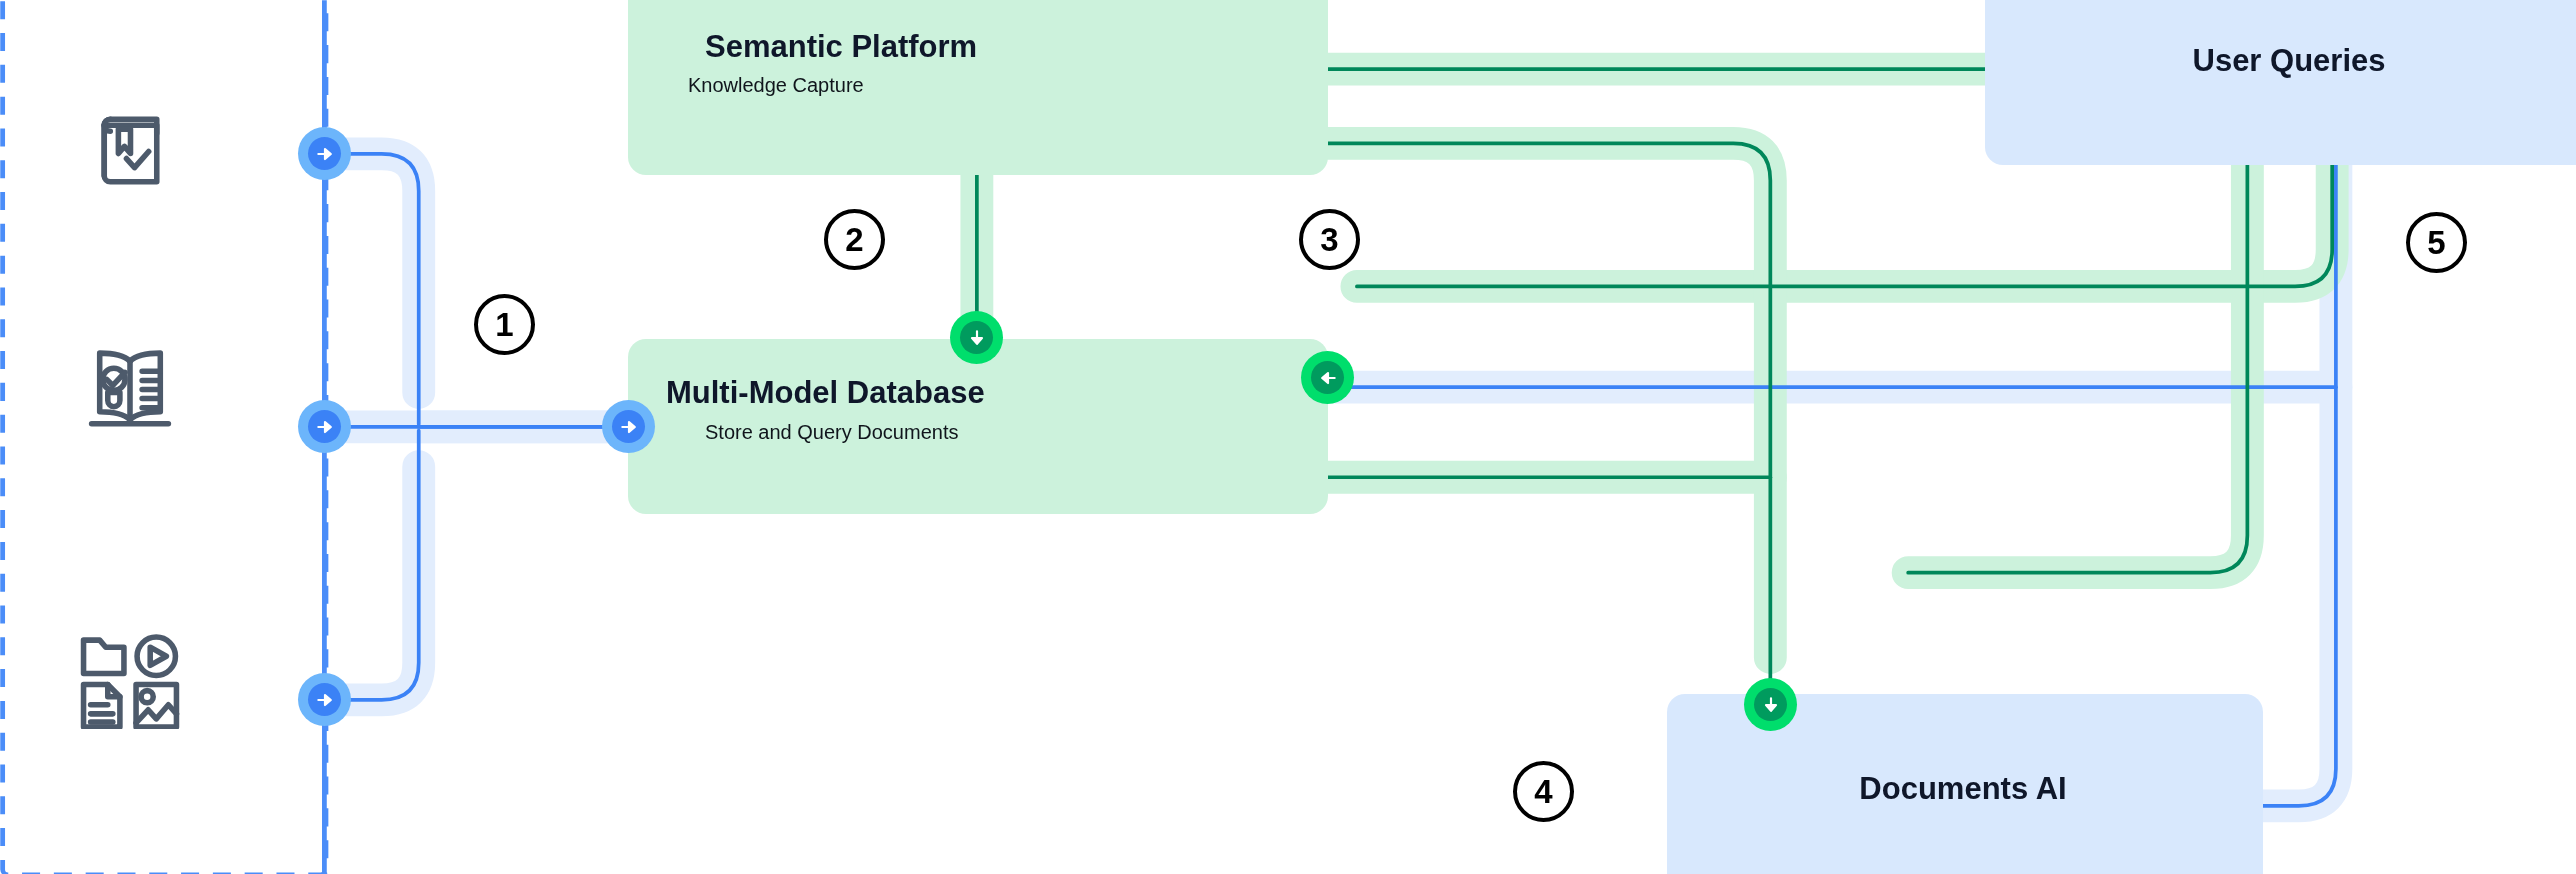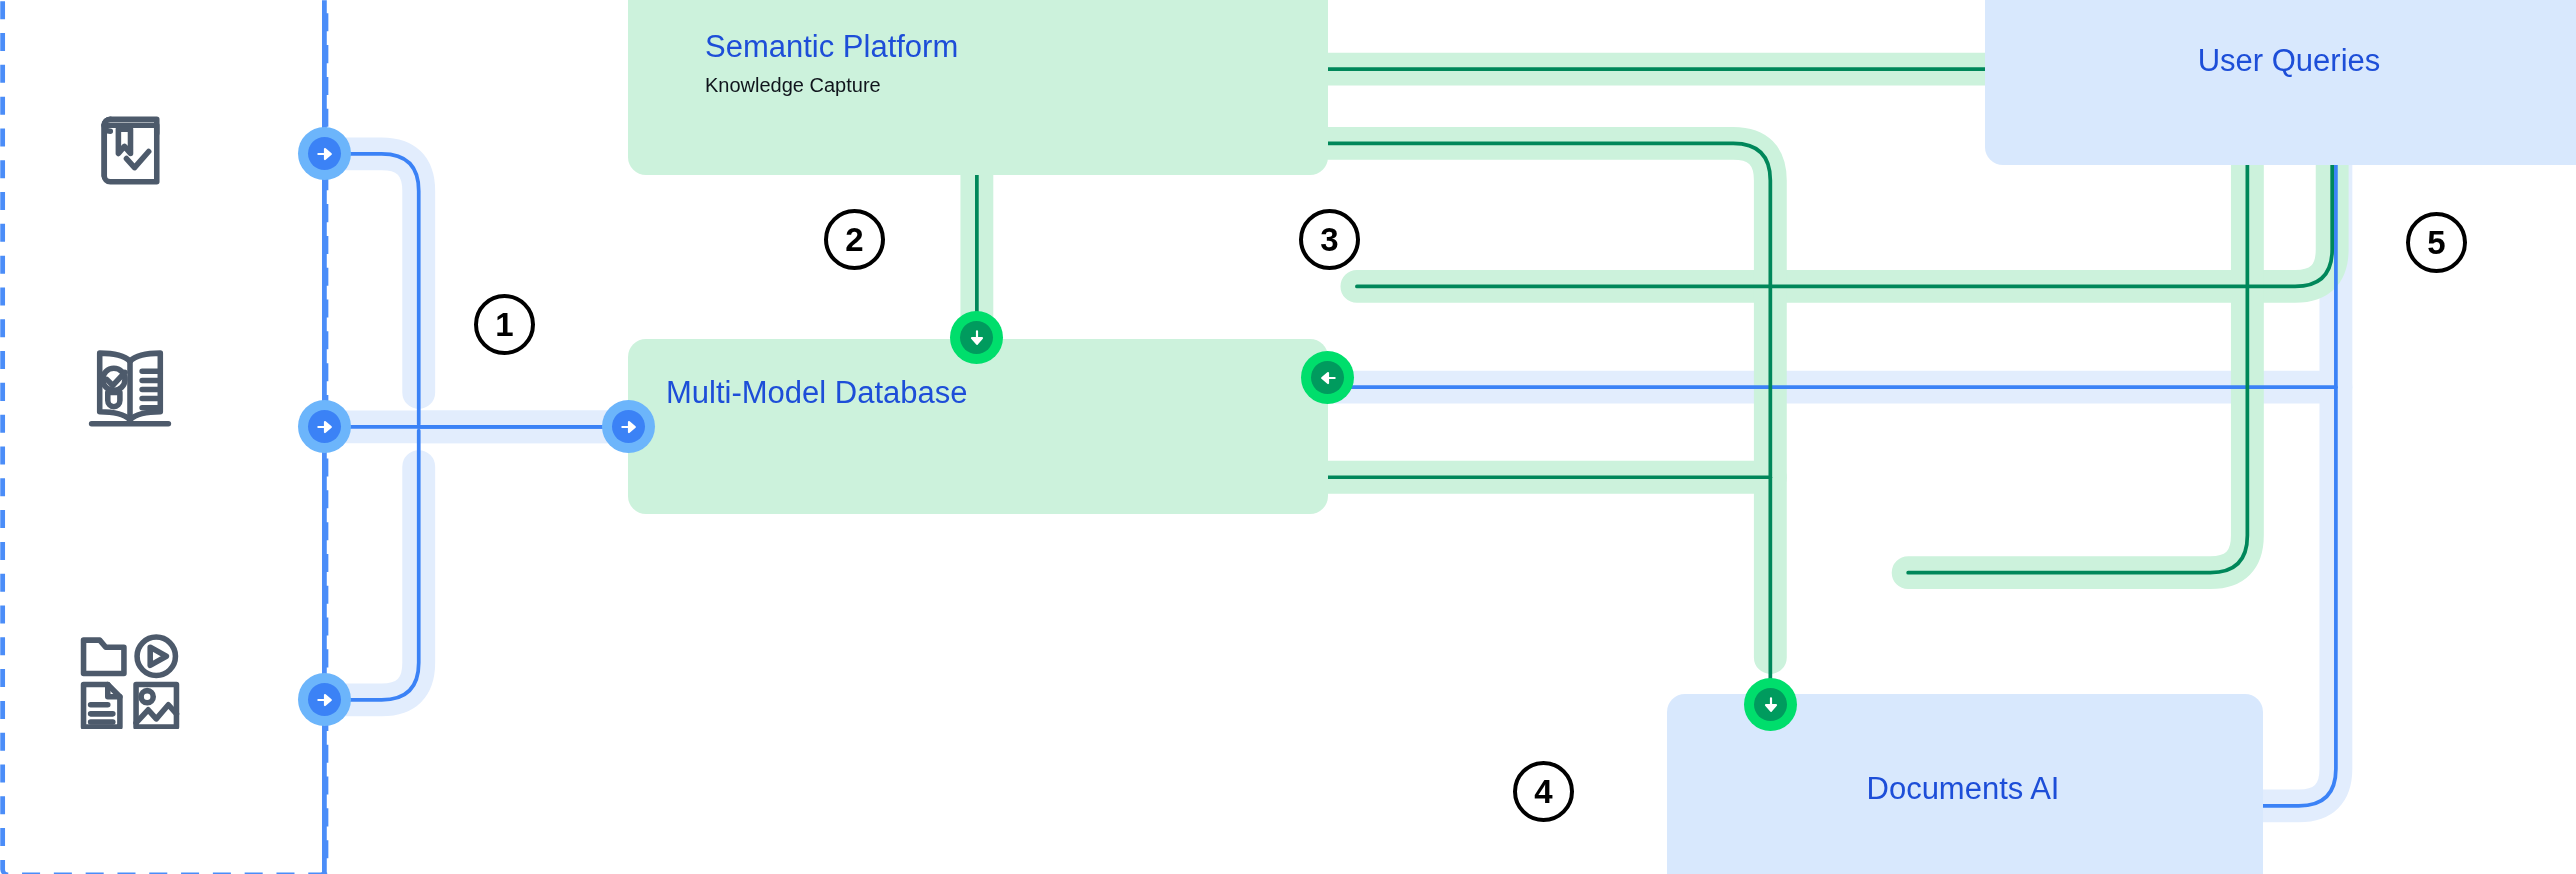--- a/index.html
+++ b/index.html
@@ -2,21 +2,21 @@
 <html style="font-size:8.5px"><head>
 <meta charset="utf-8">
 <style>
   html,body{margin:0;padding:0;background:#ffffff;}
   body{font-family:"Liberation Sans",sans-serif;}
   #stage{position:relative;width:2576px;height:875px;background:#ffffff;overflow:hidden;}
   #wires{position:absolute;left:0;top:0;width:2576px;height:875px;}
   .node-box{position:absolute;border-radius:18px;box-sizing:border-box;}
   .node-green{background:#CCF2DC;}
   .node-blue{background:#D8E8FD;}
-  .node-title{position:absolute;left:0;right:4px;font-weight:normal;color:#1d4ed8;}
+  .node-title{position:absolute;left:0;right:4px;font-weight:bold;color:#0f172a;}
   .node-sub{position:absolute;left:0;right:0;color:#10151c;}
   .title-left{text-align:left;}
   .title-center{text-align:center;}
   .badge{position:absolute;border-radius:50%;border:4.8px solid #000000;background:transparent;
          display:flex;align-items:center;justify-content:center;font-weight:bold;color:#000;}
   .chip{position:absolute;border-radius:50%;display:flex;align-items:center;justify-content:center;}
   .chip-inner{border-radius:50%;display:flex;align-items:center;justify-content:center;}
   .chip-blue{background:#6CB5FB;}
   .chip-blue .chip-inner{background:#3B82F6;}
   .chip-green{background:#00DE6C;}
@@ -118,25 +118,26 @@
       <path d="M13 76 h17 M13 85 h22 M13 93 h22"></path>
       <path d="M58 56 h40 v42 H58 Z"></path>
       <circle cx="69" cy="68" r="6"></circle>
       <path d="M58 94 l12 -13 l8 9 l12 -14 l8 9"></path>
     </svg>
     <span class="sr">Mixed Media Files</span>
   </div>
 
   <div class="node-box node-green" style="left:628px;top:-21px;width:700px;height:196px;">
     <div class="node-title title-left" style="top:50px;padding-left:77px;font-size:31px;">Semantic Platform</div>
-    <div class="node-sub title-left" style="top:95px;padding-left:77px;font-size:20px;">Knowledge Capture</div>
+    <div class="node-sub title-left" style="top:95px;padding-left:60px;font-size:20px;">Knowledge Capture</div>
   </div>
 
   <div class="node-box node-green" style="left:628px;top:339px;width:700px;height:175px;">
     <div class="node-title title-left" style="top:36px;padding-left:38px;font-size:31px;">Multi-Model Database</div>
+    <div class="node-sub title-left" style="top:82px;padding-left:77px;font-size:20px;">Store and Query Documents</div>
   </div>
 
   <div class="node-box node-blue" style="left:1985px;top:-21px;width:612px;height:186px;">
     <div class="node-title title-center" style="top:64px;font-size:31px;">User Queries</div>
   </div>
 
   <div class="node-box node-blue" style="left:1667px;top:694px;width:596px;height:201px;">
     <div class="node-title title-center" style="top:77px;font-size:31px;">Documents AI</div>
   </div>
 

